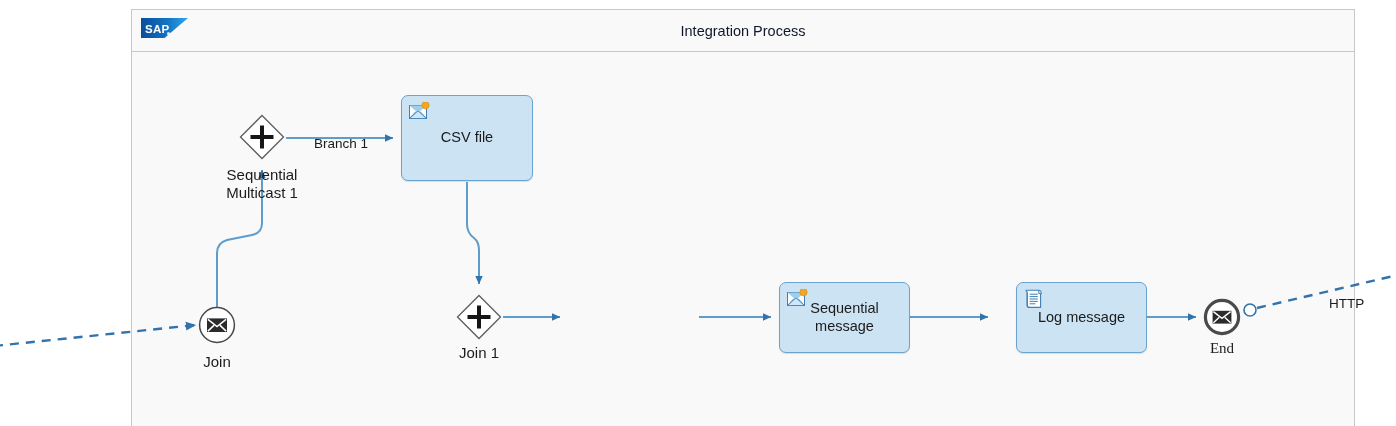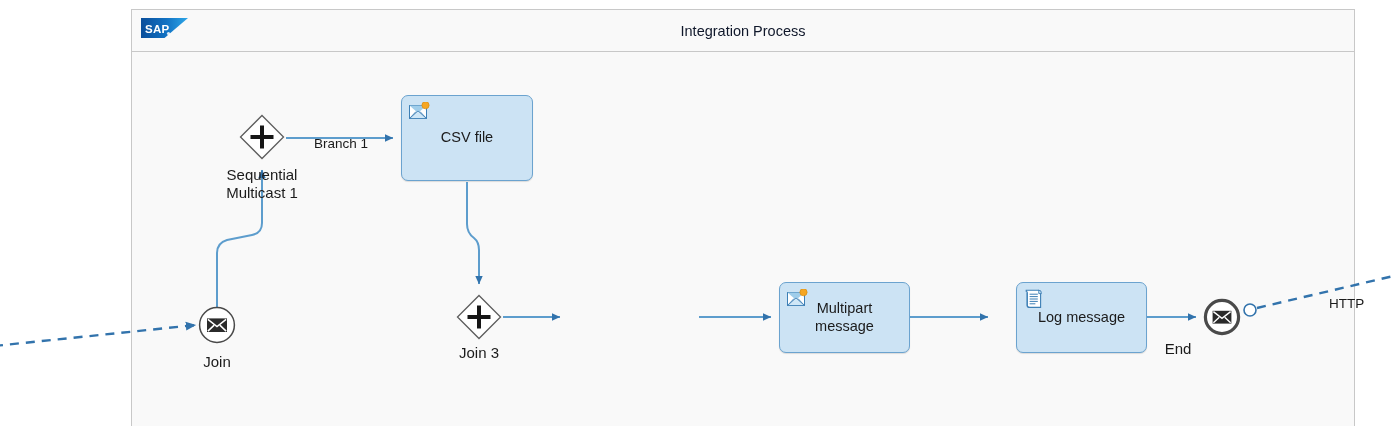--- a/index.html
+++ b/index.html
@@ -208,34 +208,34 @@
 
   <div class="gateway" style="left:456px; top:294px;">
     <svg width="46" height="46" viewBox="0 0 46 46">
       <polygon points="23,1.5 44.5,23 23,44.5 1.5,23" fill="#ffffff" stroke="#5c5c5c" stroke-width="1.3"></polygon>
       <g>
         <rect x="21" y="11.5" width="4" height="23" fill="#161616"></rect>
         <rect x="11.5" y="21" width="23" height="4" fill="#161616"></rect>
       </g>
     </svg>
   </div>
-  <div class="node-caption" style="left:419px; top:344px; width:120px;">Join 3</div>
+  <div class="node-caption" style="left:419px; top:344px; width:120px;">Join 1</div>
 
 
   <div class="step" style="left:779px; top:282px; width:131px; height:71px;">
     <span class="step-icon">
       <svg width="22" height="20" viewBox="0 0 22 20">
         <rect x="0.5" y="3.5" width="17" height="13" fill="#ffffff" stroke="#3d7fb5" stroke-width="1"></rect>
         <path d="M0.5,3.5 L9,11 L17.5,3.5 Z" fill="#9fcdea"></path>
         <path d="M0.5,16.5 L7,9.6 M17.5,16.5 L11,9.6" stroke="#3d7fb5" stroke-width="1" fill="none"></path>
         <path d="M0.5,16.5 L9,9 L17.5,16.5 Z" fill="#cfe7f7" stroke="#3d7fb5" stroke-width="0.8"></path>
         <circle cx="16.5" cy="3.2" r="3.6" fill="#f5a623" stroke="#d78b10" stroke-width="0.7"></circle>
       </svg>
     </span>
-    <span class="step-label">Multipart
+    <span class="step-label">Sequential
 message</span>
   </div>
 
   <div class="step" style="left:1016px; top:282px; width:131px; height:71px;">
     <span class="step-icon">
       <svg width="20" height="21" viewBox="0 0 20 21">
         <path d="M2.2,1.2 L14.4,1.2 Q16.6,1.2 16.6,3.4 L16.6,18.4 L5.4,18.4
                  Q3.2,18.4 3.2,16.2 L3.2,3.6 Q3.2,2.2 2.2,2.2 Z" fill="#ffffff" stroke="#3d7fb5" stroke-width="1.1"></path>
         <path d="M3.2,3.6 L3.2,16.2 Q3.2,18.4 5.4,18.4" fill="none" stroke="#3d7fb5" stroke-width="1.1"></path>
         <g stroke="#3d7fb5" stroke-width="1">
@@ -266,17 +266,17 @@
   <div class="event" style="left:1203px; top:298px;">
     <svg width="38" height="38" viewBox="0 0 38 38">
       <circle cx="19" cy="19" r="16.6" fill="#ffffff" stroke="#4a4a4a" stroke-width="3.2"></circle>
       <g>
         <rect x="9.6" y="12.8" width="18.8" height="12.8" fill="#2b2b2b"></rect>
         <path d="M10.4,13.6 L19,20.4 L27.6,13.6" fill="none" stroke="#ffffff" stroke-width="1.4"></path>
         <path d="M10.4,24.8 L16.3,19.2 M27.6,24.8 L21.7,19.2" fill="none" stroke="#ffffff" stroke-width="1.4"></path>
       </g>
     </svg>
   </div>
-  <div class="node-caption" style="left:1128px; top:340px; width:100px;">End</div>
+  <div class="node-caption" style="left:1172px; top:340px; width:100px;font-family:Liberation Serif, serif;">End</div>
 
   <div class="edge-label" style="left:1329px; top:296px;">HTTP</div>
 
 </div>
 
 </body></html>

